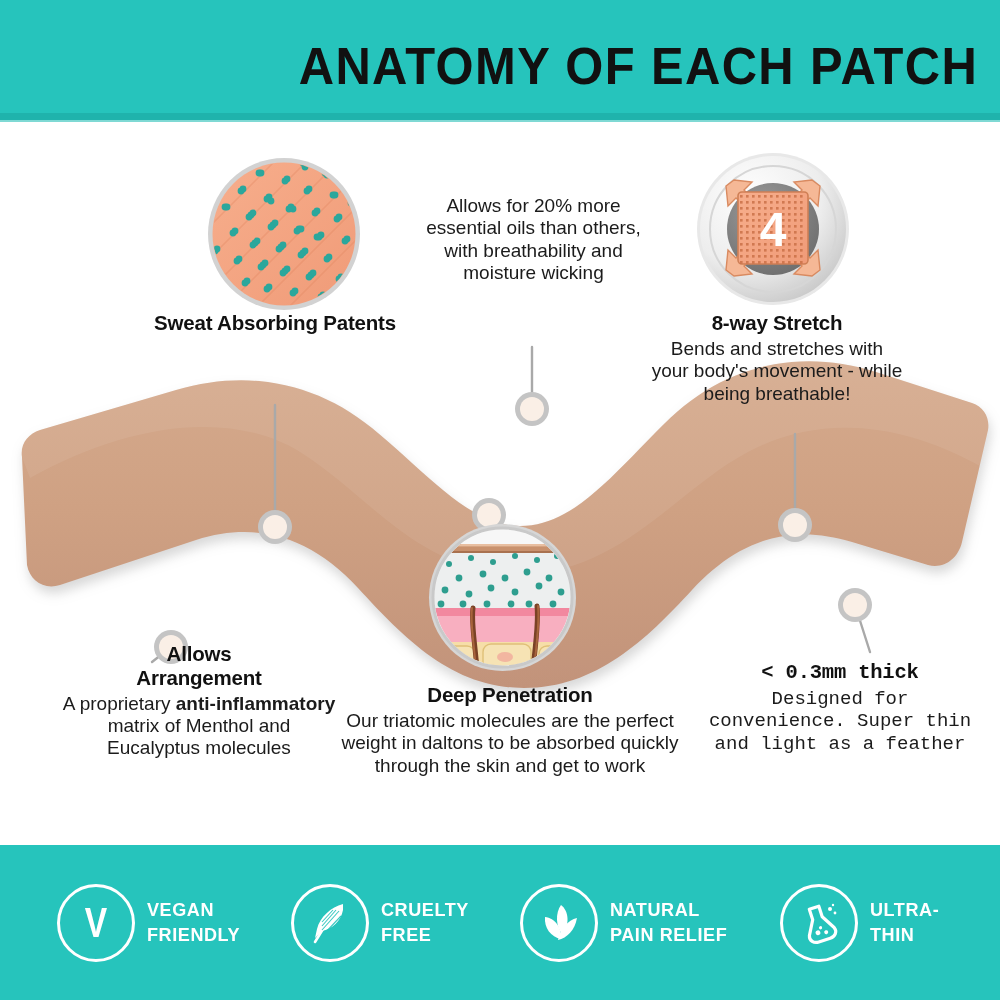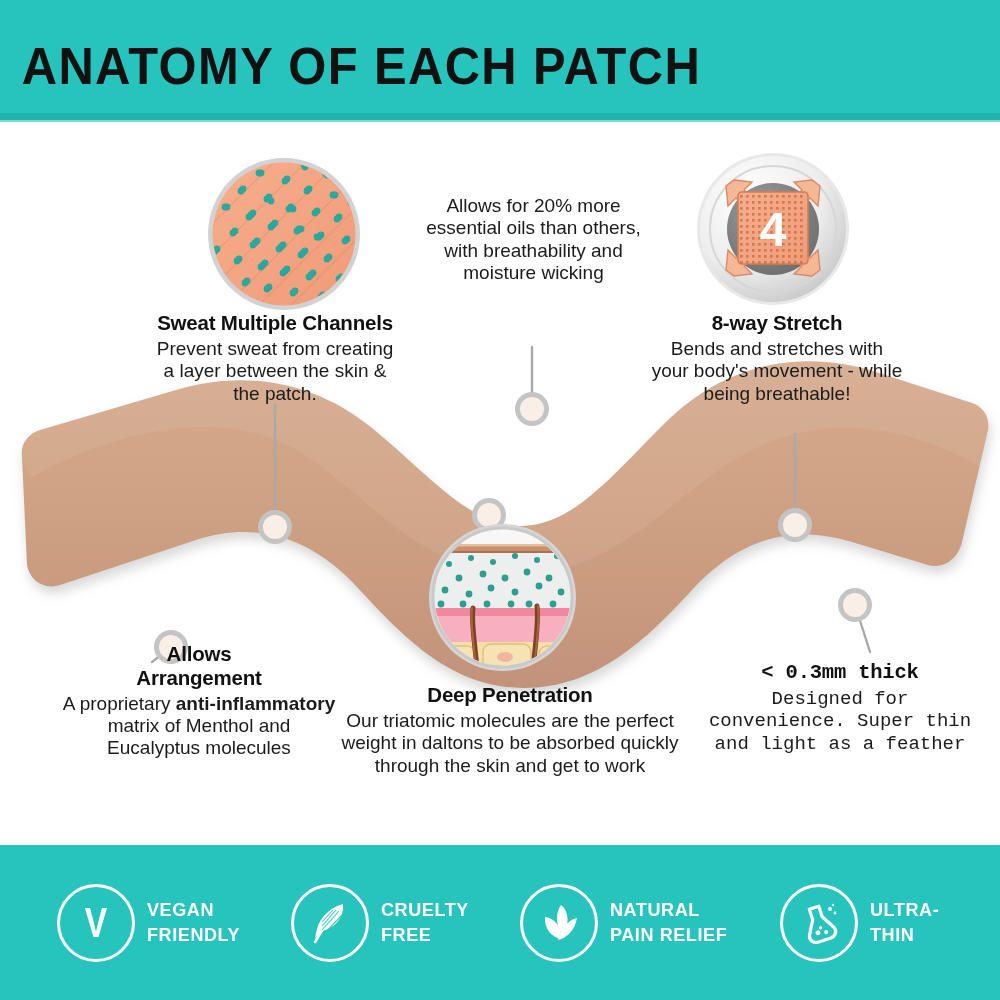--- a/index.html
+++ b/index.html
@@ -8,21 +8,21 @@
     font-family:"Liberation Sans", sans-serif;
     background:#ffffff;
     position:relative;
     overflow:hidden;
   }
 
   
   .header {
     position:absolute; left:0; top:0; width:1000px; height:132px;
     background:#26C4BC;
-    display:flex; align-items:center; justify-content:flex-start;
+    display:flex; align-items:center; justify-content:flex-end;
   }
   .header-rule {
     position:absolute; left:0; top:113px; width:1000px; height:7px;
     background:#1FB3AC;
   }
   .header-rule2 {
     position:absolute; left:0; top:120px; width:1000px; height:2px;
     background:#7FD9D4;
   }
   .header-title {
@@ -374,22 +374,21 @@
           <circle cx="62" cy="84" r="3.4"></circle>
         <circle cx="86" cy="84" r="3.4"></circle>
           <circle cx="104" cy="84" r="3.4"></circle>
           <circle cx="128" cy="84" r="3.4"></circle>
       </g>
     </g>
     <circle cx="77.5" cy="77.5" r="69.5" fill="none" stroke="#C9C9C9" stroke-width="3"></circle>
   </svg>
 
   <div class="callout" id="co-sweat">
-    <div class="c-title">Sweat Multiple Channels</div>
-    <div class="c-body">Prevent sweat from creating a layer between the skin &amp; the patch.</div>
+    <div class="c-title">Sweat Absorbing Patents</div>
   </div>
 
   <div class="callout" id="co-patents">
     <div class="c-body">Allows for 20% more essential oils than others, with breathability and moisture wicking</div>
   </div>
 
   <div class="callout" id="co-stretch">
     <div class="c-title">8-way Stretch</div>
     <div class="c-body">Bends and stretches with your body's movement - while being breathable!</div>
   </div>

